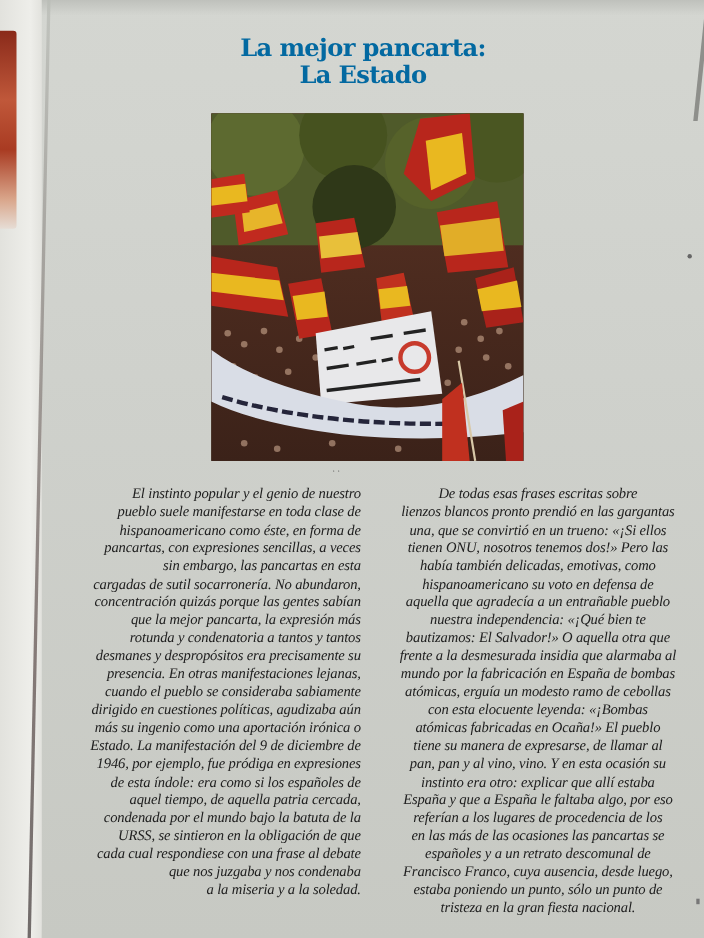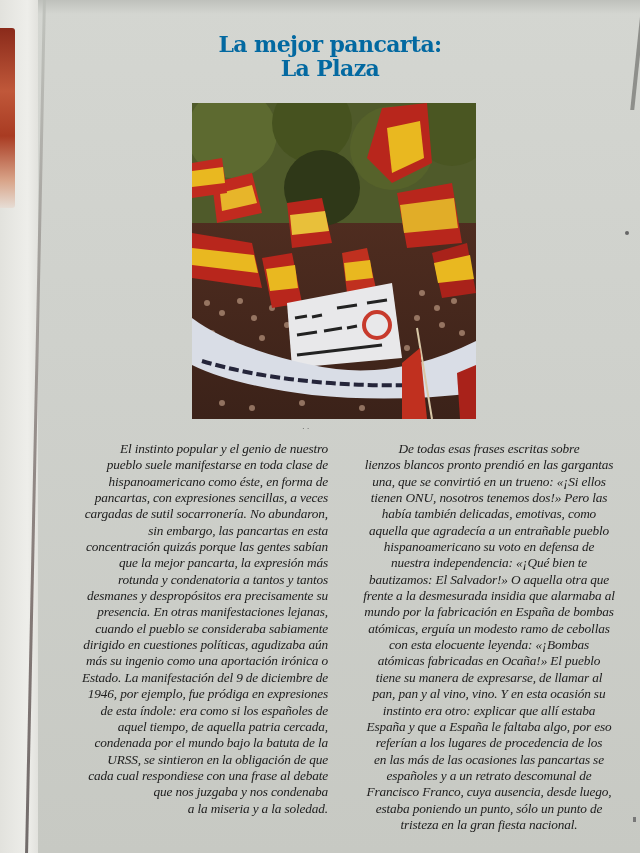--- a/index.html
+++ b/index.html
@@ -72,21 +72,21 @@
 <div class="left-page">
   <div class="left-photo"></div>
 </div>
 <div class="page"></div>
 <div class="page-top-shade"></div>
 <div class="gutter"></div>
 <div class="right-edge"></div>
 
 <h1 class="title" style="margin:0">
   <div>La mejor pancarta:</div>
-  <div>La Plaza</div>
+  <div>La Estado</div>
 </h1>
 
 <div class="photo">
   <svg width="284" height="316" viewBox="0 0 284 316">
     <defs>
       <linearGradient id="crowd" x1="0" y1="0" x2="0" y2="1">
         <stop offset="0" stop-color="#5b3324"></stop>
         <stop offset="1" stop-color="#3b2219"></stop>
       </linearGradient>
     </defs>
@@ -163,22 +163,22 @@
   </svg>
 </div>
 
 <div class="caption-mark">· ·</div>
 
 <div class="col col-left">
   <div>El instinto popular y el genio de nuestro</div>
   <div>pueblo suele manifestarse en toda clase de</div>
   <div>hispanoamericano como éste, en forma de</div>
   <div>pancartas, con expresiones sencillas, a veces</div>
+  <div>sin embargo, las pancartas en esta</div>
   <div>cargadas de sutil socarronería. No abundaron,</div>
-  <div>sin embargo, las pancartas en esta</div>
   <div>concentración quizás porque las gentes sabían</div>
   <div>que la mejor pancarta, la expresión más</div>
   <div>rotunda y condenatoria a tantos y tantos</div>
   <div>desmanes y despropósitos era precisamente su</div>
   <div>presencia. En otras manifestaciones lejanas,</div>
   <div>cuando el pueblo se consideraba sabiamente</div>
   <div>dirigido en cuestiones políticas, agudizaba aún</div>
   <div>más su ingenio como una aportación irónica o</div>
   <div>Estado. La manifestación del 9 de diciembre de</div>
   <div>1946, por ejemplo, fue pródiga en expresiones</div>
@@ -190,22 +190,22 @@
   <div>que nos juzgaba y nos condenaba</div>
   <div>a la miseria y a la soledad.</div>
 </div>
 
 <div class="col col-right">
   <div>De todas esas frases escritas sobre</div>
   <div>lienzos blancos pronto prendió en las gargantas</div>
   <div>una, que se convirtió en un trueno: «¡Si ellos</div>
   <div>tienen ONU, nosotros tenemos dos!» Pero las</div>
   <div>había también delicadas, emotivas, como</div>
+  <div>hispanoamericano su voto en defensa de</div>
   <div>aquella que agradecía a un entrañable pueblo</div>
-  <div>hispanoamericano su voto en defensa de</div>
   <div>nuestra independencia: «¡Qué bien te</div>
   <div>bautizamos: El Salvador!» O aquella otra que</div>
   <div>frente a la desmesurada insidia que alarmaba al</div>
   <div>mundo por la fabricación en España de bombas</div>
   <div>atómicas, erguía un modesto ramo de cebollas</div>
   <div>con esta elocuente leyenda: «¡Bombas</div>
   <div>atómicas fabricadas en Ocaña!» El pueblo</div>
   <div>tiene su manera de expresarse, de llamar al</div>
   <div>pan, pan y al vino, vino. Y en esta ocasión su</div>
   <div>instinto era otro: explicar que allí estaba</div>

